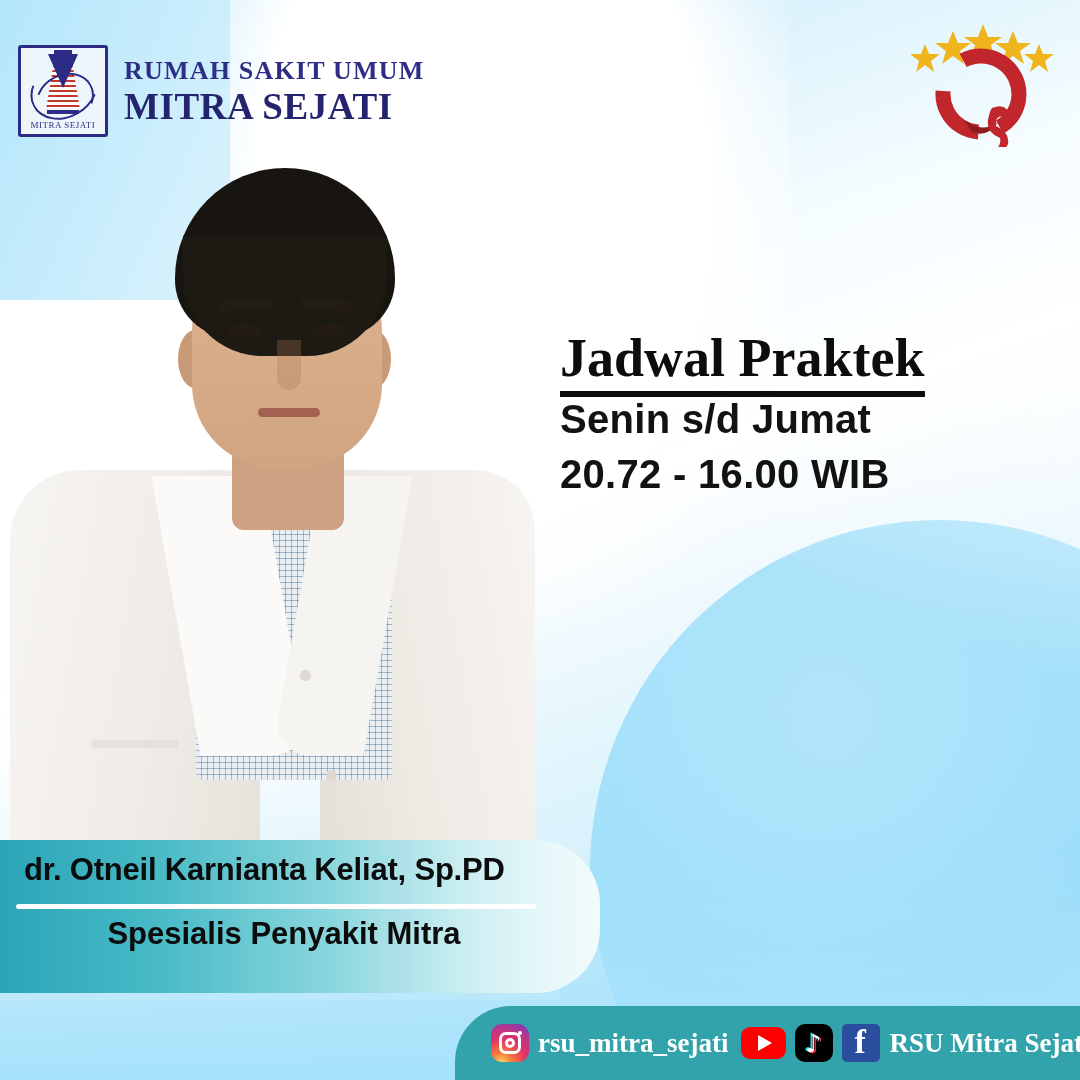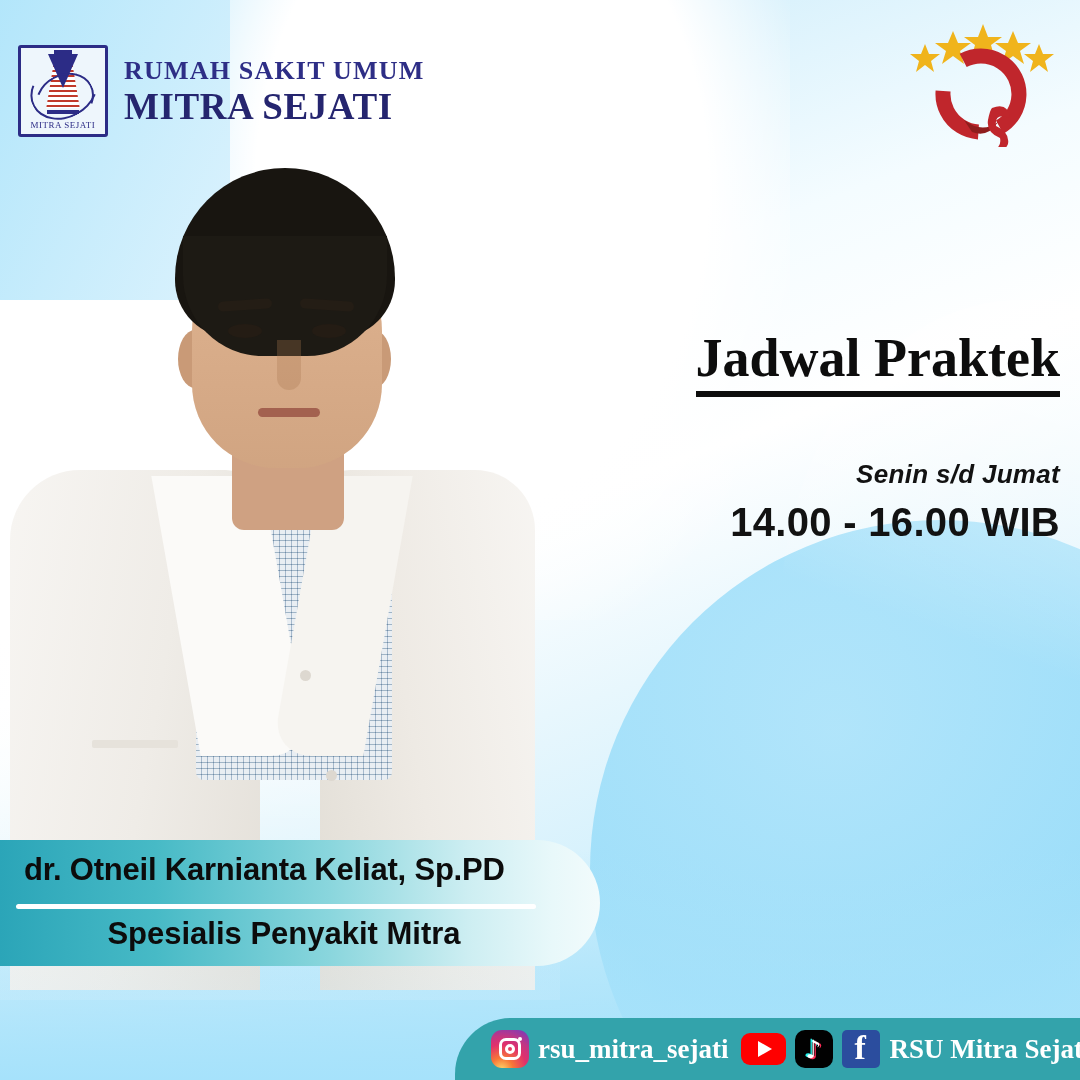--- a/index.html
+++ b/index.html
@@ -81,26 +81,26 @@
     font-family:"Liberation Serif",serif;font-size:9px;letter-spacing:.5px;color:#2c2c86;
   }
   .brand-text{line-height:1;font-family:Liberation Serif, serif;}
   .brand-l1{font-size:26px;font-weight:700;letter-spacing:1.2px;color:#2e2e86;}
   .brand-l2{font-size:37px;font-weight:700;letter-spacing:.6px;color:#25256f;margin-top:4px;}
 
   
   .kars{position:absolute;right:26px;top:22px;width:146px;height:125px;}
 
   
-  .sched{position:absolute;left:560px;top:330px;width:500px;text-align:right;}
+  .sched{position:absolute;left:560px;top:330px;width:500px;text-align:left;}
   .sched-title{
     font-family:"Liberation Serif",serif;font-weight:700;font-size:54px;color:#0d0d0d;
     display:inline-block;border-bottom:6px solid #0d0d0d;padding-bottom:4px;line-height:1.05;
   }
-  .sched-days{font-size:26px;font-weight:700;color:#121212;margin-top:62px;letter-spacing:.3px;font-style:italic;}
+  .sched-days{font-size:40px;font-weight:700;color:#121212;letter-spacing:.3px;}
   .sched-time{font-size:40px;font-weight:700;color:#121212;margin-top:10px;letter-spacing:.3px;}
 
   
   .doctor{position:absolute;left:0;top:140px;width:560px;height:760px;}
   .d-hair{position:absolute;left:175px;top:28px;width:220px;height:170px;background:#181510;border-radius:110px 110px 58px 58px;}
   .d-hair-b{position:absolute;left:183px;top:96px;width:204px;height:120px;background:#1d1a14;border-radius:0 0 80px 80px;}
   .d-ear-l{position:absolute;left:178px;top:190px;width:34px;height:58px;background:#c99a77;border-radius:50%;}
   .d-ear-r{position:absolute;left:357px;top:190px;width:34px;height:58px;background:#c99a77;border-radius:50%;}
   .d-face{position:absolute;left:192px;top:96px;width:190px;height:232px;background:#dcb08d;border-radius:95px 95px 84px 84px;}
   .d-face-sh{position:absolute;left:192px;top:150px;width:190px;height:178px;background:linear-gradient(180deg, rgba(0,0,0,0) 0%, rgba(140,95,60,.14) 100%);border-radius:0 0 84px 84px;}
@@ -118,37 +118,37 @@
   .d-coat-r{position:absolute;left:320px;top:330px;width:215px;height:520px;background:linear-gradient(260deg,#f7f5f2 0%, #eeeae4 55%, #e2ded6 100%);border-radius:30px 60px 0 0;}
   .d-lapel-l{position:absolute;left:176px;top:336px;width:110px;height:280px;background:#fbfaf8;transform:skewX(10deg);border-radius:0 0 40px 0;}
   .d-lapel-r{position:absolute;left:296px;top:336px;width:92px;height:280px;background:#f6f4f0;transform:skewX(-10deg);border-radius:0 0 0 40px;}
   .d-pocket{position:absolute;left:92px;top:600px;width:86px;height:8px;background:#e6e2db;border-radius:2px;}
   .d-btn1{position:absolute;left:300px;top:530px;width:11px;height:11px;background:#ddd8d0;border-radius:50%;}
   .d-btn2{position:absolute;left:326px;top:630px;width:11px;height:11px;background:#ddd8d0;border-radius:50%;}
   .d-fade{position:absolute;left:0;top:660px;width:560px;height:200px;background:linear-gradient(180deg, rgba(255,255,255,0) 0%, rgba(232,246,253,.0) 40%, rgba(210,238,252,.25) 100%);}
 
   
   .name-banner{
-    position:absolute;left:0;top:840px;width:600px;height:126px;
+    position:absolute;left:0;top:840px;width:600px;height:153px;
     border-radius:0 64px 64px 0;
     background:linear-gradient(90deg,#2ba5b8 0%, #47bac6 26%, #8ad6dd 55%, #cdeef2 78%, #e8f8fa 92%, #f2fbfc 100%);
   }
   .nb-name{
     position:absolute;left:24px;top:12px;width:552px;
     font-size:31px;font-weight:700;color:#0c0c0c;letter-spacing:-.2px;
   }
   .nb-rule{position:absolute;left:16px;top:64px;width:520px;height:5px;background:#ffffff;border-radius:3px;}
   .nb-spec{
     position:absolute;left:24px;top:76px;width:520px;text-align:center;
     font-size:31px;font-weight:700;color:#0c0c0c;
   }
 
   
   .social{
-    position:absolute;left:455px;bottom:0;width:625px;height:62px;
+    position:absolute;left:455px;bottom:0;width:625px;height:74px;
     border-radius:56px 0 0 0;background:#33a3ab;
     display:flex;align-items:center;gap:9px;padding-left:36px;box-sizing:border-box;
   }
   .ig-icon{width:38px;height:38px;border-radius:11px;
     background:radial-gradient(circle at 28% 104%, #fdd76a 0%, #f77737 24%, #e1306c 52%, #c13584 70%, #833ab4 92%);
     position:relative;flex:0 0 auto;}
   .ig-icon::before{content:"";position:absolute;left:8px;top:8px;width:22px;height:22px;border:3px solid #fff;border-radius:7px;box-sizing:border-box;}
   .ig-icon::after{content:"";position:absolute;left:14px;top:14px;width:10px;height:10px;border:3px solid #fff;border-radius:50%;box-sizing:border-box;}
   .ig-dot{position:absolute;right:7px;top:7px;width:4px;height:4px;background:#fff;border-radius:50%;}
   .social-txt{font-family:"Liberation Serif",serif;font-weight:700;font-size:27px;color:#ffffff;white-space:nowrap;}
@@ -225,21 +225,21 @@
     <div class="d-eye-l"></div>
     <div class="d-eye-r"></div>
     <div class="d-nose"></div>
     <div class="d-mouth"></div>
     <div class="d-fade"></div>
   </div>
 
   <div class="sched">
     <div class="sched-title">Jadwal Praktek</div>
     <div class="sched-days">Senin s/d Jumat</div>
-    <div class="sched-time">14.00 - 16.00 WIB</div>
+    <div class="sched-time">20.72 - 16.00 WIB</div>
   </div>
 
   <div class="name-banner">
     <div class="nb-name">dr. Otneil Karnianta Keliat, Sp.PD</div>
     <div class="nb-rule"></div>
     <div class="nb-spec">Spesialis Penyakit Mitra</div>
   </div>
 
   <div class="social">
     <div class="ig-icon">

